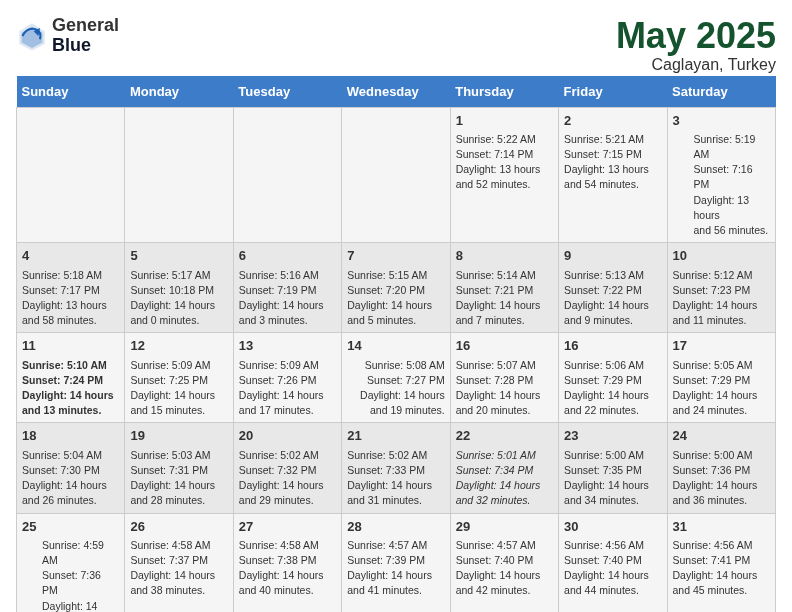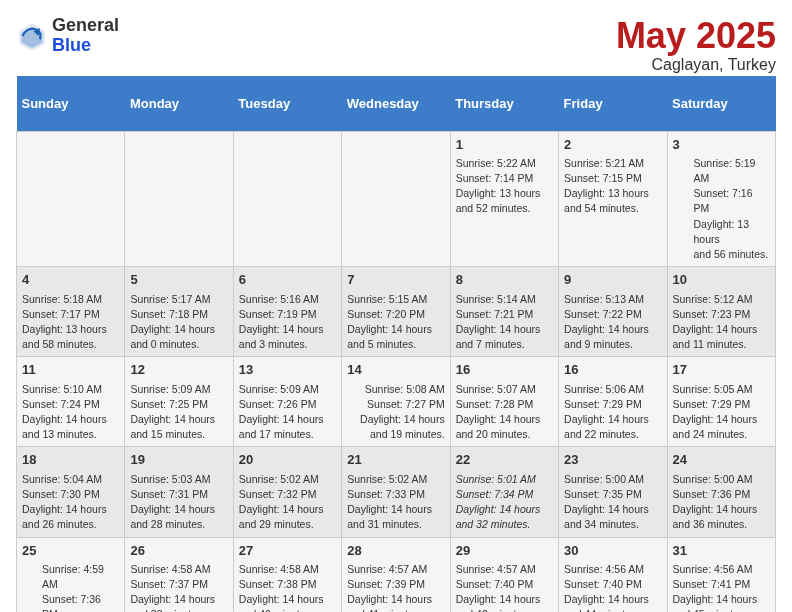--- a/index.html
+++ b/index.html
@@ -19,49 +19,49 @@
     .logo {
       display: flex;
       align-items: center;
     }
     .logo-text {
       font-size: 18px;
       font-weight: bold;
       line-height: 1.1;
     }
     .logo-general { color: #333; }
-    .logo-blue { color: #1d4ed8; }
+    .logo-blue { color: #0f172a; }
     .logo-icon {
       width: 32px;
       height: 32px;
       margin-right: 4px;
     }
     .title-block {
       text-align: right;
     }
     .month-title {
       font-size: 36px;
       font-weight: bold;
-      color: #b91c1c;
+      color: #14532d;
       line-height: 1.1;
     }
     .location {
       font-size: 16px;
       color: #333;
     }
     table {
       width: 100%;
       border-collapse: collapse;
       font-size: 11px;
     }
     thead tr th {
       background-color: #3d7cc9;
       color: #fff;
       text-align: left;
-      padding: 20px 5px;
+      padding: 8px 5px;
       font-size: 13px;
       font-weight: bold;
     }
     tbody tr td {
       border: 1px solid #ccc;
       vertical-align: top;
       padding: 4px 5px;
       height: 80px;
       width: calc(100% / 7);
       color: #333;
@@ -149,21 +149,21 @@
         <td>
           <div class="day-num">4</div>
           <div class="cell-content" style="white-space: pre-line;">Sunrise: 5:18 AM
 Sunset: 7:17 PM
 Daylight: 13 hours
 and 58 minutes.</div>
         </td>
         <td>
           <div class="day-num">5</div>
           <div class="cell-content" style="white-space: pre-line;">Sunrise: 5:17 AM
-Sunset: 7:18 PM
+Sunset: 10:18 PM
 Daylight: 14 hours
 and 0 minutes.</div>
         </td>
         <td>
           <div class="day-num">6</div>
           <div class="cell-content" style="white-space: pre-line;">Sunrise: 5:16 AM
 Sunset: 7:19 PM
 Daylight: 14 hours
 and 3 minutes.</div>
         </td>
@@ -192,21 +192,21 @@
           <div class="day-num">10</div>
           <div class="cell-content" style="white-space: pre-line;">Sunrise: 5:12 AM
 Sunset: 7:23 PM
 Daylight: 14 hours
 and 11 minutes.</div>
         </td>
       </tr>
       <tr>
         <td>
           <div class="day-num">11</div>
-          <div class="cell-content" style="white-space: pre-line;">Sunrise: 5:10 AM
+          <div class="cell-content" style="white-space: pre-line; font-weight: bold;">Sunrise: 5:10 AM
 Sunset: 7:24 PM
 Daylight: 14 hours
 and 13 minutes.</div>
         </td>
         <td>
           <div class="day-num">12</div>
           <div class="cell-content" style="white-space: pre-line;">Sunrise: 5:09 AM
 Sunset: 7:25 PM
 Daylight: 14 hours
 and 15 minutes.</div>

